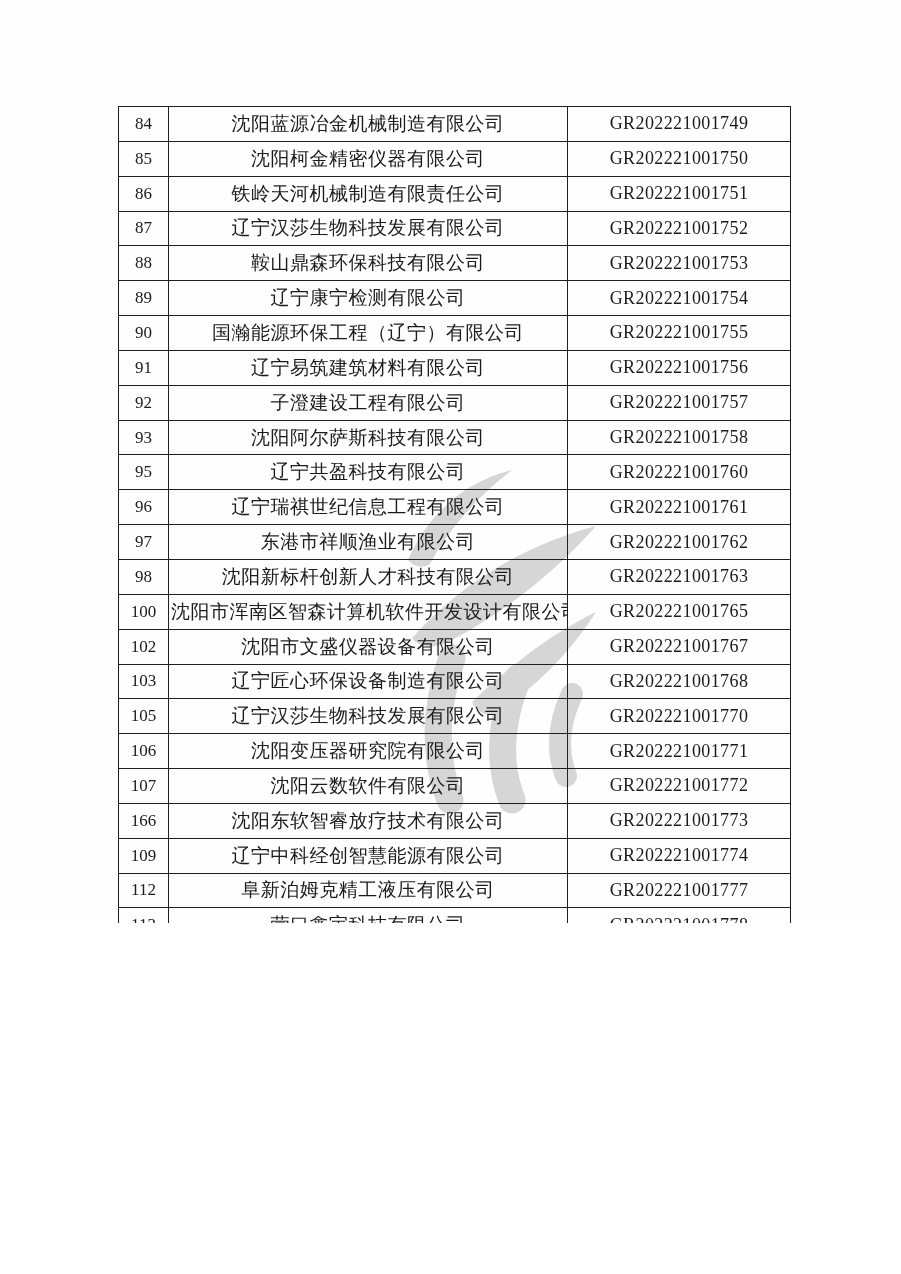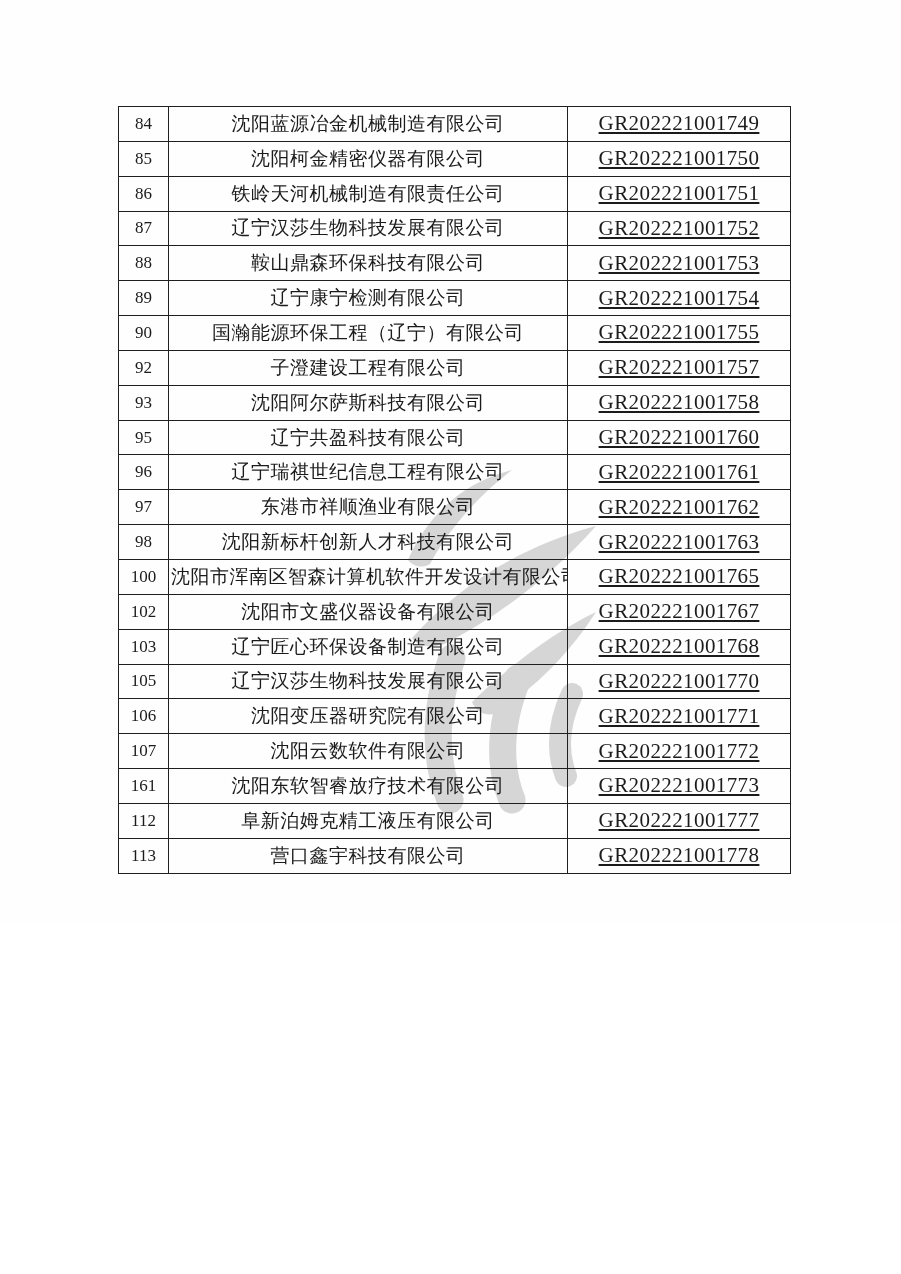--- a/index.html
+++ b/index.html
@@ -45,23 +45,22 @@
     white-space: nowrap;
   }
   td.col-index {
     font-size: 17px;
   }
   td.col-name {
     font-size: 19px;
     letter-spacing: 0.5px;
   }
   td.col-code {
-    font-size: 21px;
+    font-size: 18px;
     letter-spacing: 0.4px;
-    text-decoration: underline;
   }
 </style>
 </head>
 <body>
 
 <div class="page">
 
   <svg class="watermark" viewBox="0 0 205 348" xmlns="http://www.w3.org/2000/svg" aria-hidden="true">
     <g fill="#d6d6d6">
 
@@ -113,20 +112,25 @@
           <td class="col-index">89</td>
           <td class="col-name">辽宁康宁检测有限公司</td>
           <td class="col-code">GR202221001754</td>
         </tr>
         <tr>
           <td class="col-index">90</td>
           <td class="col-name">国瀚能源环保工程（辽宁）有限公司</td>
           <td class="col-code">GR202221001755</td>
         </tr>
         <tr>
+          <td class="col-index">91</td>
+          <td class="col-name">辽宁易筑建筑材料有限公司</td>
+          <td class="col-code">GR202221001756</td>
+        </tr>
+        <tr>
           <td class="col-index">92</td>
           <td class="col-name">子澄建设工程有限公司</td>
           <td class="col-code">GR202221001757</td>
         </tr>
         <tr>
           <td class="col-index">93</td>
           <td class="col-name">沈阳阿尔萨斯科技有限公司</td>
           <td class="col-code">GR202221001758</td>
         </tr>
         <tr>
@@ -173,23 +177,28 @@
           <td class="col-index">106</td>
           <td class="col-name">沈阳变压器研究院有限公司</td>
           <td class="col-code">GR202221001771</td>
         </tr>
         <tr>
           <td class="col-index">107</td>
           <td class="col-name">沈阳云数软件有限公司</td>
           <td class="col-code">GR202221001772</td>
         </tr>
         <tr>
-          <td class="col-index">161</td>
+          <td class="col-index">166</td>
           <td class="col-name">沈阳东软智睿放疗技术有限公司</td>
           <td class="col-code">GR202221001773</td>
+        </tr>
+        <tr>
+          <td class="col-index">109</td>
+          <td class="col-name">辽宁中科经创智慧能源有限公司</td>
+          <td class="col-code">GR202221001774</td>
         </tr>
         <tr>
           <td class="col-index">112</td>
           <td class="col-name">阜新泊姆克精工液压有限公司</td>
           <td class="col-code">GR202221001777</td>
         </tr>
         <tr>
           <td class="col-index">113</td>
           <td class="col-name">营口鑫宇科技有限公司</td>
           <td class="col-code">GR202221001778</td>

